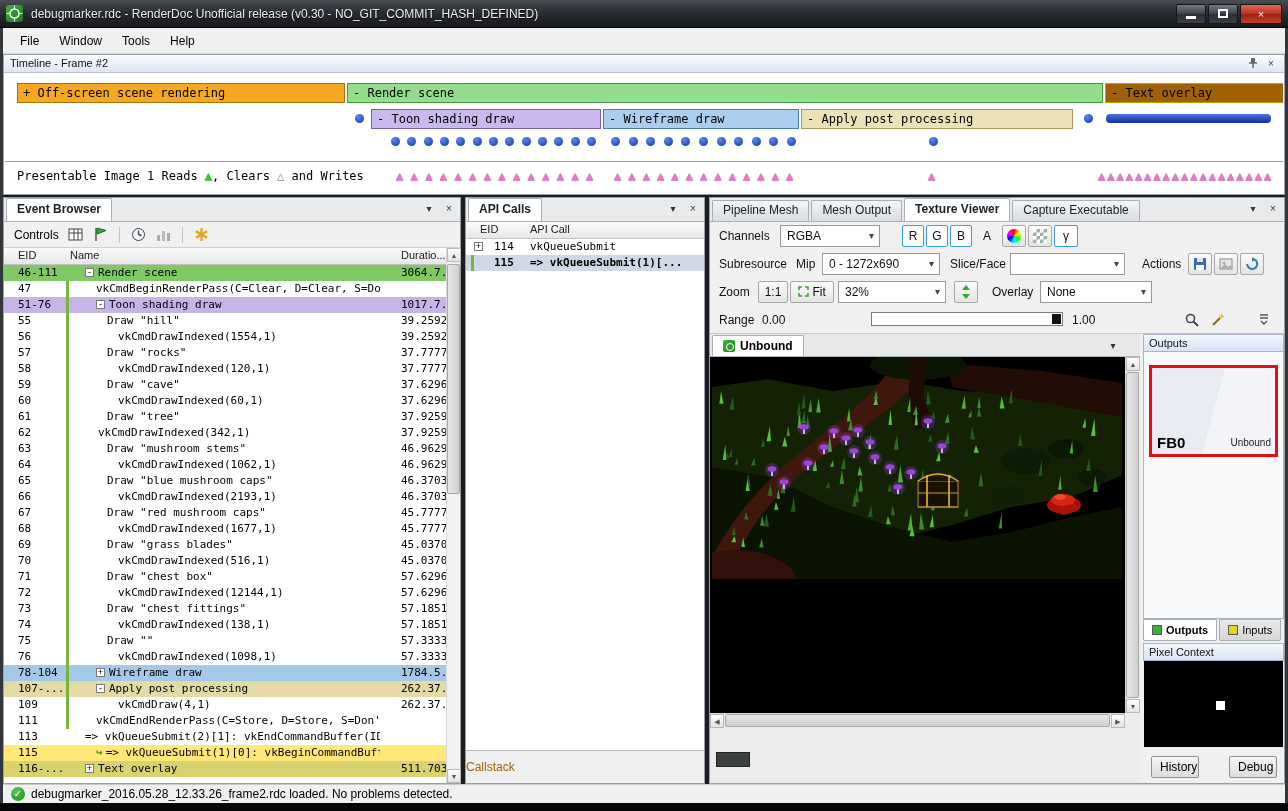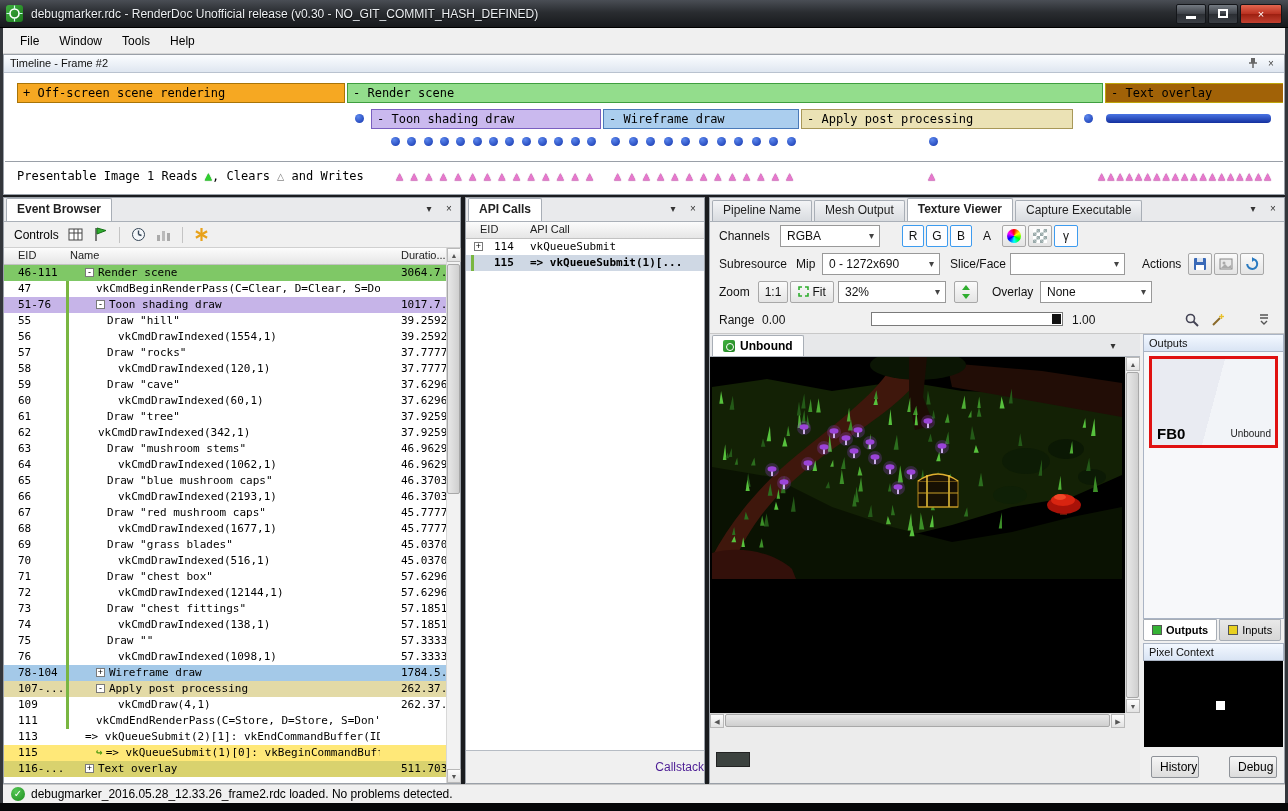--- a/index.html
+++ b/index.html
@@ -89,21 +89,21 @@
   
   #api-panel{left:465px;top:197px;width:240px;height:587px;}
   #api-rows{position:absolute;left:0;top:41px;right:0;bottom:34px;background:#fff;overflow:hidden;}
   .api-row{position:relative;height:16px;font-family:"DejaVu Sans Mono",monospace;font-size:11px;line-height:16px;white-space:nowrap;}
   .api-row .a-eid{position:absolute;left:28px;}
   .api-row .a-call{position:absolute;left:64px;right:0;overflow:hidden;}
   .api-row .expander{position:absolute;left:8px;top:3px;}
   .api-row.sel{background:#cfd8e4;font-weight:bold;}
   .api-row.flow::before{content:'';position:absolute;left:5px;top:0;bottom:0;width:3px;background:#79b641;}
   #api-footer{position:absolute;left:0;bottom:0;width:100%;height:33px;background:#f0f0f0;border-top:1px solid #b6bcc4;
-    text-align:right;line-height:32px;color:#4c1d95;}
+    text-align:left;line-height:32px;color:#a16207;}
 
   
   #right-panel{left:709px;top:197px;width:576px;height:587px;background:#f0f0f0;}
   #tv-toolbar{position:absolute;left:0;top:24px;width:100%;height:112px;background:#f0f0f0;border-bottom:1px solid #c8c8c8;font-size:12px;}
   .tv-row{position:absolute;left:0;width:100%;height:26px;}
   .tv-label{position:absolute;top:5px;color:#111;}
   .btn{position:absolute;height:22px;top:1px;border:1px solid #a8a8a8;border-radius:2px;
     background:linear-gradient(#fbfbfb,#e4e4e4);text-align:center;line-height:20px;color:#111;}
   .btn.toggled{border:1px solid #3d9bef;background:#fdfdff;}
   .dd{position:absolute;height:22px;top:1px;border:1px solid #999;background:#fff;line-height:20px;padding-left:6px;color:#111;}
@@ -119,21 +119,21 @@
     display:flex;align-items:center;gap:5px;padding:0 10px;font-weight:bold;font-size:12px;}
   .rd-ico{width:12px;height:12px;border-radius:2px;background:linear-gradient(135deg,#41b441,#1d7e1d);position:relative;}
   .rd-ico::after{content:'';position:absolute;left:3px;top:3px;width:6px;height:6px;border:1.5px solid #fff;border-radius:50%;}
   #tex-display{position:absolute;left:0;top:23px;width:415px;height:356px;background:#000;overflow:hidden;}
   #tex-status{position:absolute;left:6px;top:395px;font-family:"DejaVu Sans Mono",monospace;font-size:12px;color:#111;white-space:nowrap;}
   #pixel-swatch{position:absolute;left:6px;top:418px;width:34px;height:15px;background:#3c423f;border:1px solid #222;}
 
   #out-col{position:absolute;left:433px;top:136px;width:141px;bottom:0;}
   .side-header{height:18px;background:linear-gradient(#f3f8ff,#d9e4f4);border:1px solid #aab4c4;font-size:11px;line-height:16px;padding-left:5px;color:#111;}
   #outputs-body{position:absolute;left:0;top:18px;width:141px;height:267px;background:#f7f8fa;border:1px solid #aab4c4;border-top:none;}
-  #fb0-thumb{position:absolute;left:5px;top:4px;width:129px;height:92px;border:3px solid #e01111;
+  #fb0-thumb{position:absolute;left:5px;top:13px;width:129px;height:92px;border:3px solid #e01111;
     background:linear-gradient(105deg,#e9ebf2 50%,#f2f4f8 50%);padding-left:44px;}
   #fb0-label{position:absolute;left:5px;bottom:3px;font-size:15px;font-weight:bold;color:#000;}
   #fb0-sub{position:absolute;right:4px;bottom:6px;font-size:10px;color:#222;}
   #io-tabs{position:absolute;left:0;top:285px;width:141px;height:22px;display:flex;gap:2px;}
   .io-tab{height:22px;border:1px solid #a8aeb6;border-radius:0 0 2px 2px;background:linear-gradient(#e9e9e9,#d6d6d6);
     display:flex;align-items:center;gap:4px;padding:0 8px;font-size:11px;}
   .io-tab.active{background:#fff;font-weight:bold;}
   .sq-ico{width:10px;height:10px;border:1px solid #555;}
   #pc-header{position:absolute;left:0;top:309px;width:141px;}
   #pc-view{position:absolute;left:1px;top:327px;width:139px;height:86px;background:#000;}
@@ -521,21 +521,21 @@
       <div class="api-row sel flow">
         <span class="a-eid">115</span>
         <span class="a-call">=&gt; vkQueueSubmit(1)[...</span>
       </div>
     </div>
   <div id="api-footer">Callstack</div>
 </div>
 
 <div class="panel" id="right-panel">
   <div class="tabbar" id="rp-tabbar">
-    <div class="tab">Pipeline Name</div>
+    <div class="tab">Pipeline Mesh</div>
       <div class="tab">Mesh Output</div>
       <div class="tab active">Texture Viewer</div>
       <div class="tab">Capture Executable</div>
       <div class="dockbtns">
       <span class="dockbtn">▾</span>
       <span class="dockbtn">×</span>
     </div>
   </div>
 
   <div id="tv-toolbar">

